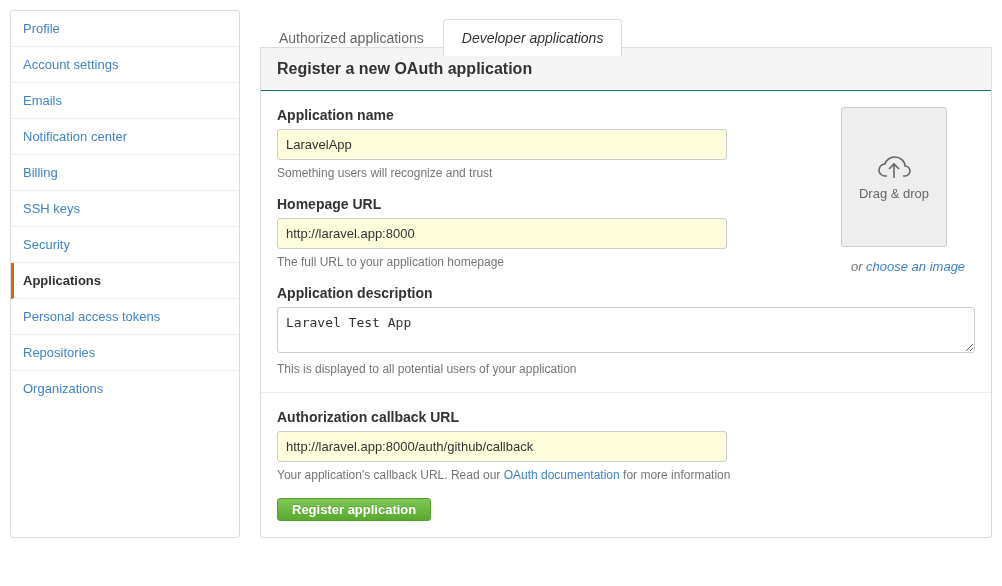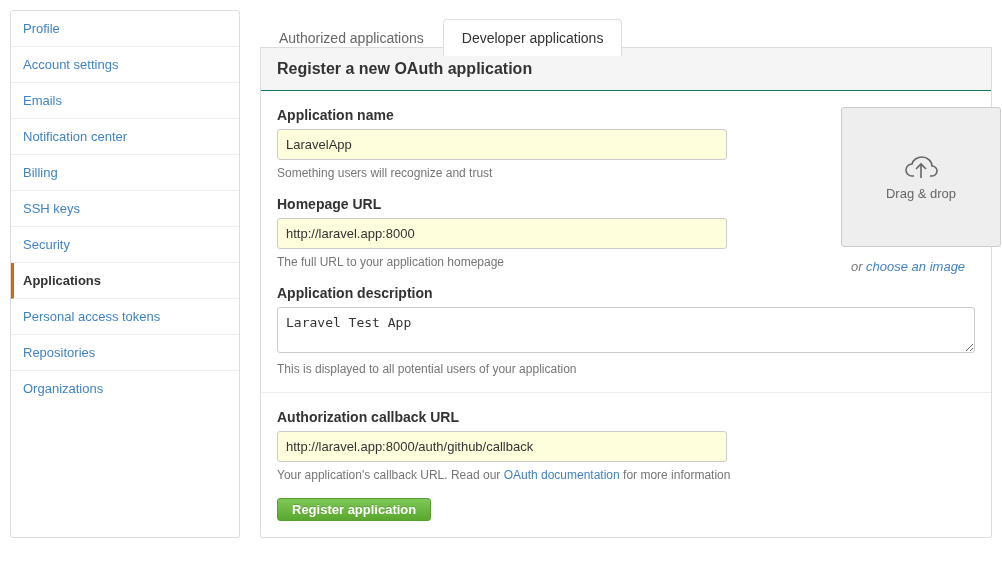--- a/index.html
+++ b/index.html
@@ -66,20 +66,21 @@
       border: 1px solid transparent;
       border-bottom: none;
       border-radius: 4px 4px 0 0;
       position: relative;
       top: 9px;
     }
     .tab.active {
       color: #333;
       border-color: #ddd;
       background: #fff;
+      font-style: italic;
     }
 
     
     .panel {
       border: 1px solid #ddd;
       border-top: none;
       border-radius: 0 0 3px 3px;
     }
     .panel-header {
       background: #f5f5f5;
@@ -134,21 +135,21 @@
       border-radius: 3px;
       color: #333;
       resize: both;
       min-height: 44px;
     }
 
     .upload-box {
       background: #eee;
       border: 1px solid #ccc;
       border-radius: 3px;
-      width: 160px;
+      width: 106px;
       height: 140px;
       display: flex;
       flex-direction: column;
       align-items: center;
       justify-content: center;
       cursor: pointer;
       color: #666;
     }
     .upload-box svg { margin-bottom: 6px; }
     .upload-box .dd { font-size: 13px; color: #666; }

